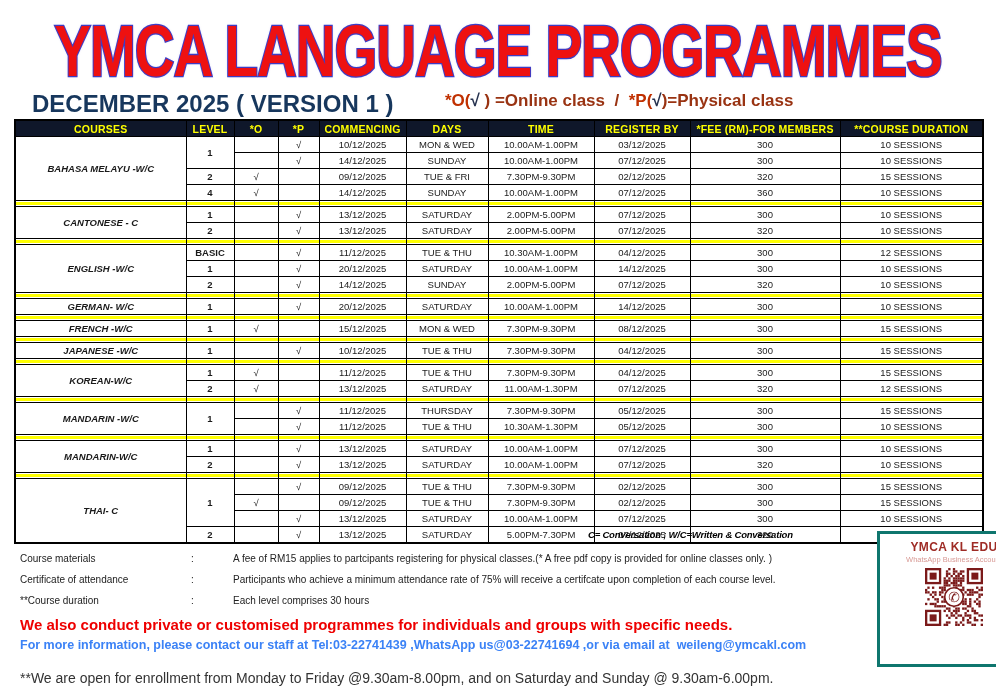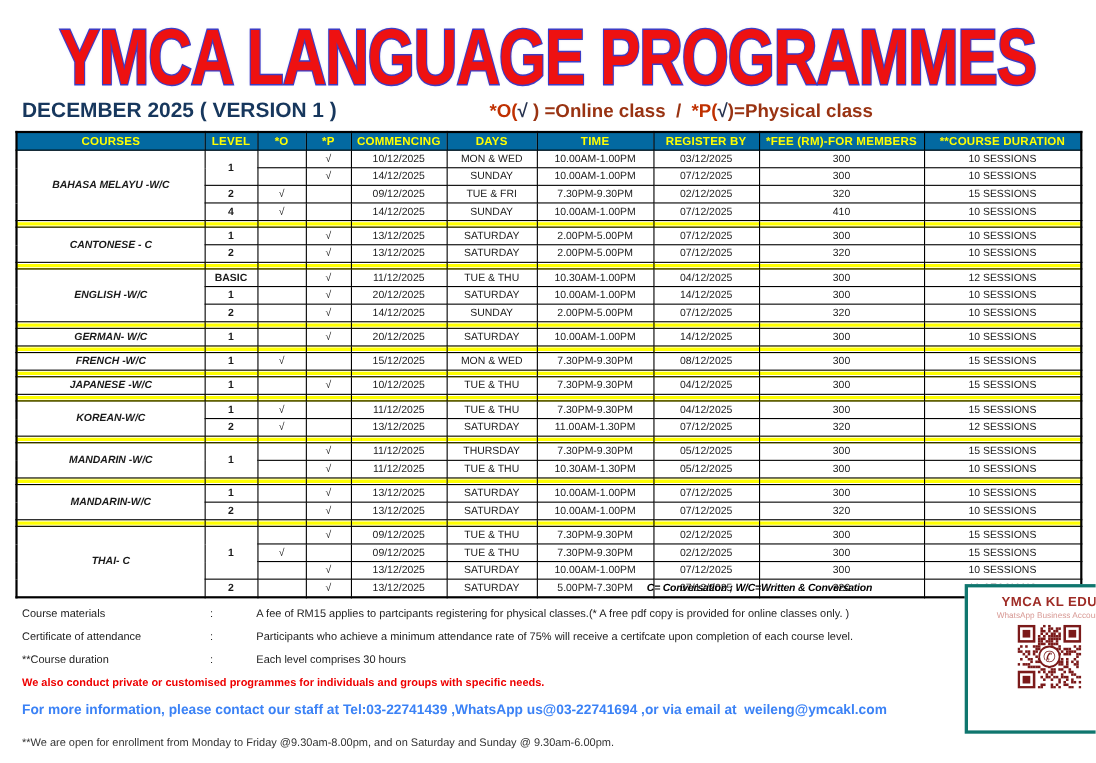--- a/index.html
+++ b/index.html
@@ -11,33 +11,33 @@
     position:absolute;top:12px;left:0;width:996px;height:76px;
     text-align:center;white-space:nowrap;
     font-size:55px;font-weight:bold;letter-spacing:-1px;
     color:var(--title_red);
     -webkit-text-stroke:2px var(--title_outline);
     paint-order:stroke fill;
     text-shadow:0 0 2px rgba(70,60,200,.55);
     transform:scaleY(1.3);transform-origin:50% 10%;
   }
   .subtitle-row{position:absolute;top:90px;left:20px;width:956px;height:26px;}
-  .subtitle{font-size:19px;font-weight:bold;color:var(--subtitle_navy);letter-spacing:0;}
+  .subtitle{font-size:24px;font-weight:bold;color:var(--subtitle_navy);letter-spacing:0;margin-left:12px;}
   .legend{position:absolute;left:425px;top:1px;font-size:17px;font-weight:bold;white-space:pre;}
   .lg-red{color:var(--legend_red);}
   .lg-brown{color:var(--legend_brown);}
   .lg-navy{color:var(--legend_navy);}
 
   table.prog{
     position:absolute;left:14px;top:119px;width:968px;
     border-collapse:collapse;table-layout:fixed;
     border:2px solid #000;
   }
   table.prog th{
-    background:#0369a1;color:var(--header_yellow);
+    background:#0f172a;color:var(--header_yellow);
     font-size:10.5px;font-weight:bold;height:15px;padding:0;
     border:1px solid #000;text-align:center;letter-spacing:.2px;
   }
   table.prog td{
     border:1px solid #000;height:15px;padding:0;
     text-align:center;vertical-align:middle;
     font-size:9.5px;color:#1a1a1a;line-height:1;
   }
   td.course-cell{text-align:left;padding-left:6px;font-size:12px;font-weight:bold;color:#000;font-style:italic;}
   td.level-cell{font-size:11px;font-weight:bold;color:#000;}
@@ -48,23 +48,23 @@
   }
   .table-footnote{
     position:absolute;left:588px;top:529px;
     font-size:9.5px;font-weight:bold;font-style:italic;color:#000;letter-spacing:-.2px;
   }
   .notes{position:absolute;left:20px;top:553px;width:810px;}
   .note-row{display:flex;height:21px;align-items:flex-start;font-size:10px;color:#222;}
   .note-label{width:171px;flex:0 0 171px;}
   .note-colon{width:42px;flex:0 0 42px;}
   .note-text{flex:1;}
-  .promo-line{position:absolute;left:20px;top:616px;font-size:10px;font-weight:bold;color:var(--promo_red);}
+  .promo-line{position:absolute;left:20px;top:616px;font-size:15px;font-weight:bold;color:var(--promo_red);}
   .contact-line{position:absolute;left:20px;top:638px;font-size:12.5px;font-weight:bold;color:#3b82f6;white-space:pre;}
-  .hours-line{position:absolute;left:20px;top:670px;font-size:10px;color:#333;}
+  .hours-line{position:absolute;left:20px;top:670px;font-size:14px;color:#333;}
 
   .qr-card{
     position:absolute;left:877px;top:531px;width:148px;height:130px;
     background:#fff;border:3px solid #0f766e;
     display:flex;flex-direction:column;align-items:center;justify-content:flex-start;
   }
   .qr-title{font-size:12px;font-weight:bold;color:var(--card_red);margin-top:6px;letter-spacing:.4px;}
   .qr-sub{font-size:7.5px;color:#d89a95;margin-top:1px;}
   .qr-svg{width:58px;height:58px;margin-top:4px;}
   .qr-cta{margin-top:3px;text-align:center;font-size:12.5px;font-weight:bold;color:var(--cta_navy);line-height:1.25;}
@@ -141,21 +141,21 @@
         <td>15 SESSIONS</td>
       </tr>
       <tr>
         <td class="level-cell">4</td>
         <td class="check-cell">√</td>
         <td class="check-cell"></td>
         <td>14/12/2025</td>
         <td>SUNDAY</td>
         <td>10.00AM-1.00PM</td>
         <td>07/12/2025</td>
-        <td>410</td>
+        <td>360</td>
         <td>10 SESSIONS</td>
       </tr>
       <tr class="sep">
         <td></td>
         <td></td>
         <td></td>
         <td></td>
         <td></td>
         <td></td>
         <td></td>

